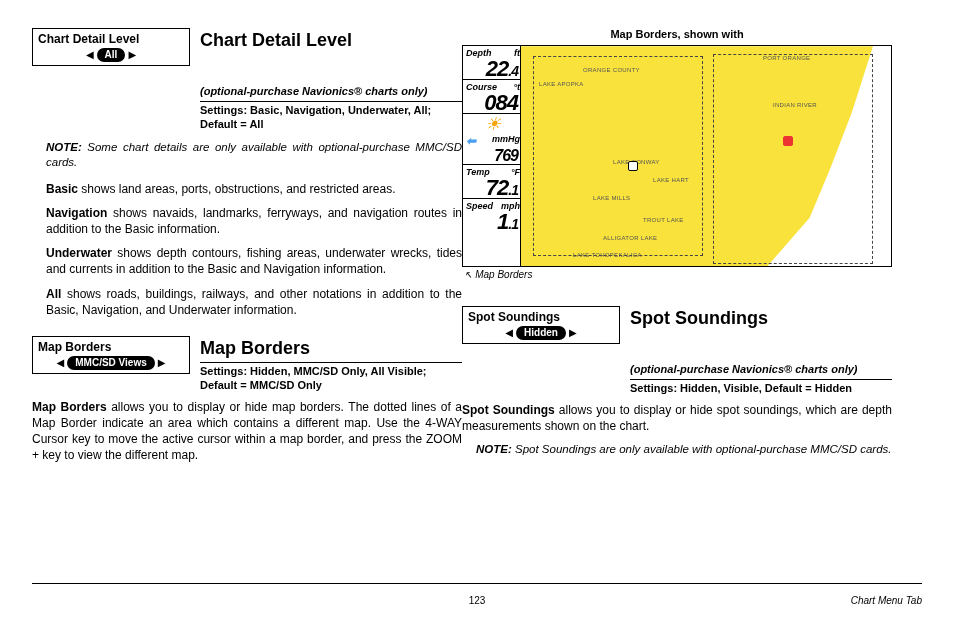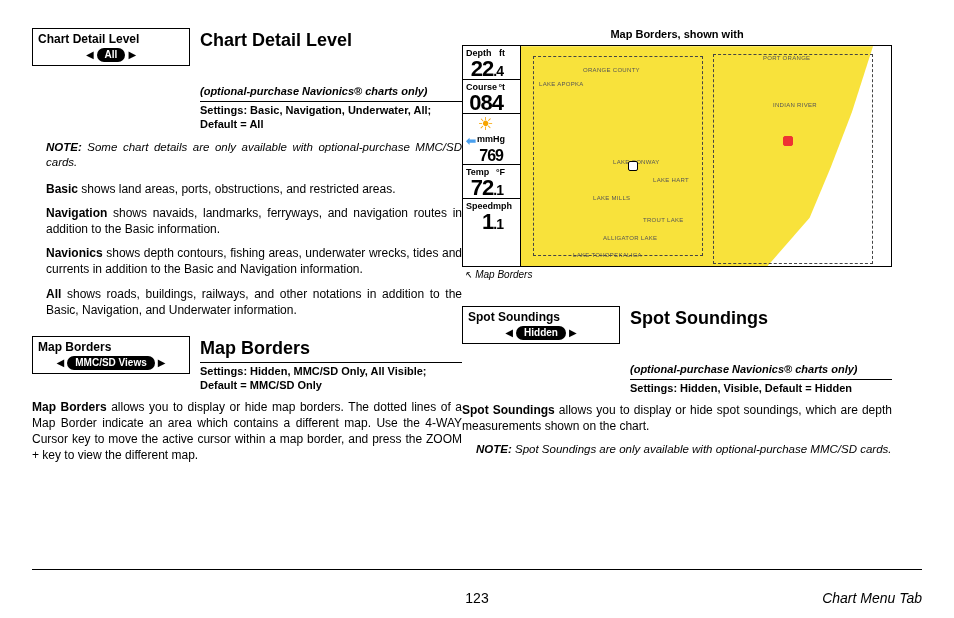--- a/index.html
+++ b/index.html
@@ -59,44 +59,44 @@
   .detail-list { padding-left: 14px; }
   .detail-list p { margin: 5px 0 8px 0;}
 
   
   .map-caption { text-align: center; font-weight: bold; font-size: 11px; line-height:1.2; margin-bottom: 4px;}
   .map-frame { border:1.5px solid #000; height: 222px; position: relative; background:#fff; overflow:hidden; }
   .map-land { position:absolute; left:58px; top:0; right:18px; bottom:0;
     background:#f8e23b; 
     clip-path: polygon(0% 0%, 100% 0%, 94% 30%, 88% 55%, 82% 78%, 70% 100%, 0% 100%); }
   .map-dataleft { position:absolute; left:0; top:0; width:58px; bottom:0; border-right:1.5px solid #000; background:#fff; z-index:5;}
-  .md-cell { border-bottom:1px solid #000; padding:1px 15px 0 3px; position:relative;}
+  .md-cell { border-bottom:1px solid #000; padding:1px 0 0 3px; position:relative;font-style:italic;}
   .md-lab { display:flex; justify-content:space-between; font-size:9px; font-weight:bold; }
   .md-val { font-family: 'Arial Black', Arial, sans-serif; font-weight:900; font-size:22px; line-height:0.9; text-align:right; letter-spacing:-1px; padding-right:2px;}
   .md-val .sm { font-size:14px; }
   .sun { font-size:18px; color:#f6a400; text-align:center; line-height:1;}
   .arrow-b { color:#4aa0ee; font-size:12px;}
   .map-border-cbox {
     position:absolute; border:1.5px dashed #444; pointer-events:none;
   }
   .mb1 { left:70px; top:10px; width:170px; height:200px; }
   .mb2 { left:250px; top:8px; width:160px; height:210px; }
   .map-borderslabel { font-style:italic; font-size:10px; margin-top:1px; padding-left:2px;}
   .map-txt { position:absolute; font-size:6px; color:#555; font-family:Arial; letter-spacing:0.3px;}
   .wp { position:absolute; width:10px; height:10px; border:1.5px solid #000; background:#fff; border-radius:2px; display:flex; align-items:center; justify-content:center; font-size:7px;}
 
   
   .footer {
     border-top:1px solid #000;
     margin-top: 3px;
-    padding-top: 20px;
+    padding-top: 11px;
     display:flex;
     justify-content:space-between;
     align-items:center;
-    font-size:14px;
+    font-size:10px;
   }
   .footer .pn { position:absolute; left:50%; transform:translateX(-50%); }
   .footer .ft { font-style:italic; }
 </style>
 </head>
 <body>
 
 <div class="cols">
 
   <div class="col col-left">
@@ -117,21 +117,21 @@
         <div class="h-settings">Settings: Basic, Navigation, Underwater, All; Default = All</div>
       </div>
     </div>
 
 
     <p class="note"><span class="nb">NOTE:</span><span> Some chart details are only available with optional-purchase MMC/SD cards.</span></p>
 
     <div class="detail-list">
       <p><span class="bold">Basic</span><span> shows land areas, ports, obstructions, and restricted areas.</span></p>
       <p><span class="bold">Navigation</span><span> shows navaids, landmarks, ferryways, and navigation routes in addition to the Basic information.</span></p>
-      <p><span class="bold">Navionics</span><span> shows depth contours, fishing areas, underwater wrecks, tides and currents in addition to the Basic and Navigation information.</span></p>
+      <p><span class="bold">Underwater</span><span> shows depth contours, fishing areas, underwater wrecks, tides and currents in addition to the Basic and Navigation information.</span></p>
       <p><span class="bold">All</span><span> shows roads, buildings, railways, and other notations in addition to the Basic, Navigation, and Underwater information.</span></p>
     </div>
 
     <div class="head-row" style="margin-top:18px;">
       <div class="menu-widget">
         <div class="mw-title">Map Borders</div>
         <div class="mw-row">
           <span class="mw-arrow">◀</span>
           <span class="mw-pill">MMC/SD Views</span>
           <span class="mw-arrow">▶</span>

